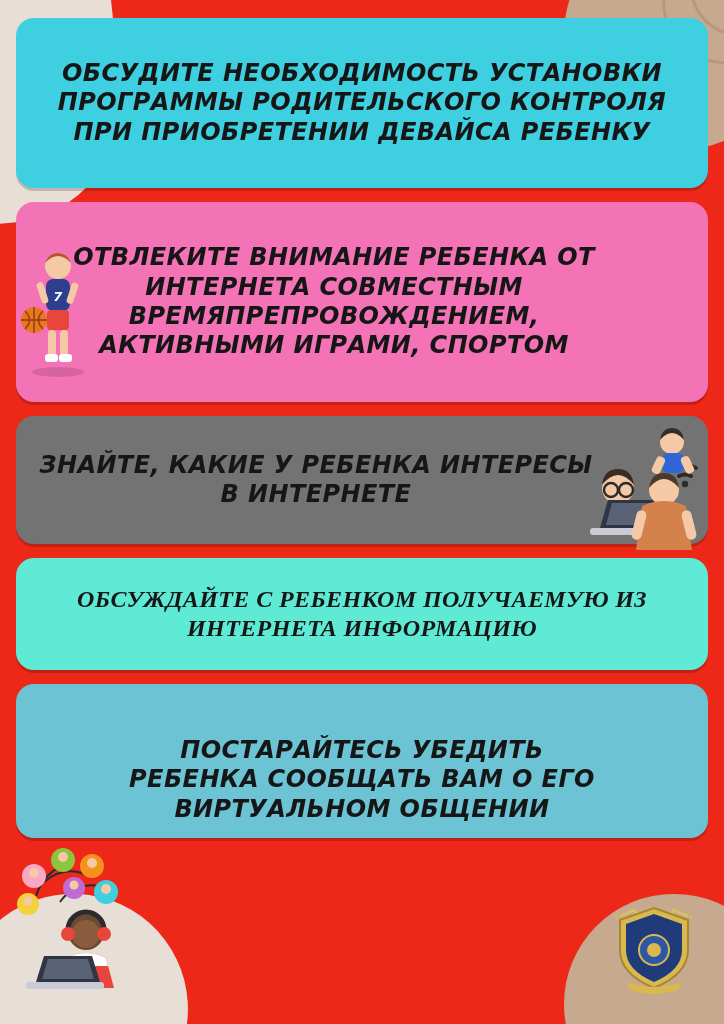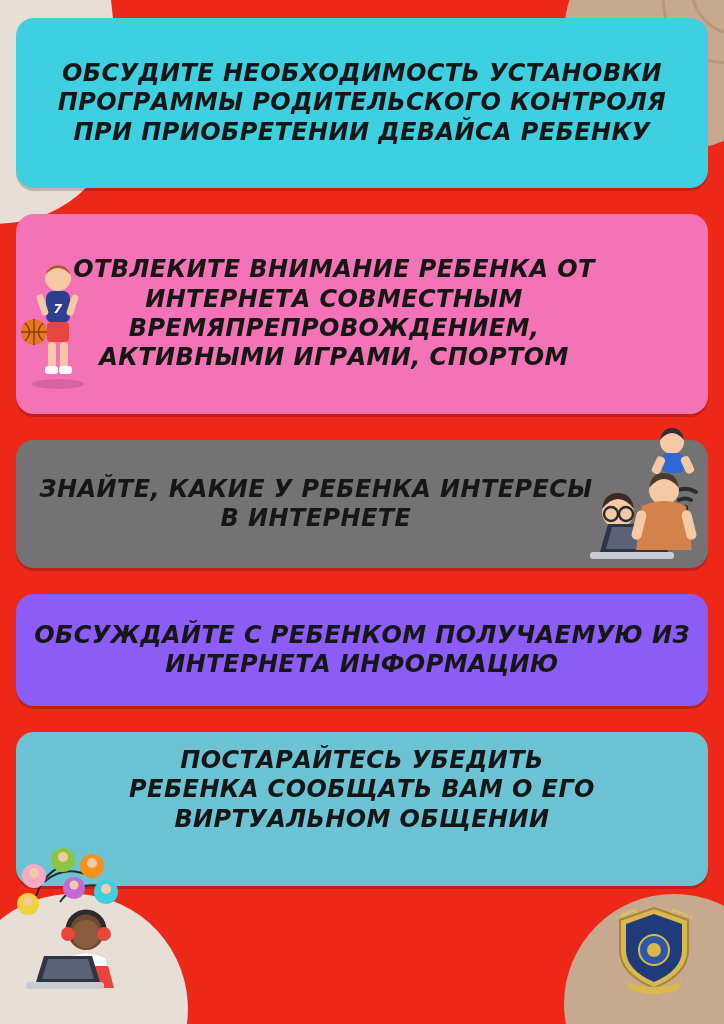--- a/index.html
+++ b/index.html
@@ -99,40 +99,40 @@
     color: #1b1b1b;
     line-height: 1.12;
     text-shadow: 1px 1px 0 rgba(255,255,255,0.15);
   }
   .title-line-2 { margin-top: 8px; }
 
   .tips {
     margin-top: 18px;
     display: flex;
     flex-direction: column;
-    gap: 26px;
+    gap: 14px;
   }
   .tip {
     position: relative;
     border-radius: 18px;
     padding: 14px 18px;
     text-align: center;
     font-weight: bold;
     font-style: italic;
     color: #161616;
     font-size: 24px;
     line-height: 1.22;
     letter-spacing: 0.4px;
     box-shadow: 0 3px 0 rgba(0,0,0,0.18);
   }
   .tip-1 { background: #3ecfe0; min-height: 142px; display:flex; align-items:center; justify-content:center; }
   .tip-2 { background: #f472b6; min-height: 172px; display:flex; align-items:center; justify-content:center; padding-right: 74px;}
   .tip-3 { background: #8cc63f; min-height: 100px; display:flex; align-items:center; justify-content:center; padding-right: 110px;}
   .tip-4 { background: #f5921b; min-height: 84px; display:flex; align-items:center; justify-content:center; }
-  .tip-5 { background: #6cc3d4; min-height: 126px; display:flex; align-items:flex-start; justify-content:center; padding-left: 96px; padding-right: 96px;}
+  .tip-5 { background: #6cc3d4; min-height: 126px; display:flex; align-items:flex-end; justify-content:center; padding-left: 96px; padding-right: 96px;}
 
   .tip-text { display: block; width: 100%; }
 
   
   .ill {
     position: absolute;
     pointer-events: none;
   }
   .ill-basketball { left: 4px; top: 46px; }
   .ill-laptopboy  { right: 6px; bottom: -4px; }
@@ -213,21 +213,21 @@
           <circle cx="49" cy="38" r="7" fill="none" stroke="#2b2b2b" stroke-width="2.4"></circle>
           <circle cx="64" cy="38" r="7" fill="none" stroke="#2b2b2b" stroke-width="2.4"></circle>
           <path d="M56 38 h1" stroke="#2b2b2b" stroke-width="2.4"></path>
           <path d="M44 58 q12 -8 26 0 l6 22 h-38 z" fill="#f7c948"></path>
           <rect x="28" y="76" width="84" height="7" rx="3" fill="#c9ccd4"></rect>
           <path d="M38 76 l8 -28 h52 l8 28 z" fill="#2f3545"></path>
           <path d="M44 73 l6 -22 h44 l6 22 z" fill="#5a6275"></path>
         </svg>
       </div>
 
-      <div class="tip tip-4" style="background: #8b5cf6;">
+      <div class="tip tip-4" style="background: #5eead4; font-family: Liberation Serif, serif;">
         <span class="tip-text">ОБСУЖДАЙТЕ С РЕБЕНКОМ ПОЛУЧАЕМУЮ ИЗ ИНТЕРНЕТА ИНФОРМАЦИЮ</span>
       </div>
 
       <div class="tip tip-5" style="background: rgb(108, 195, 212);">
         <span class="tip-text">ПОСТАРАЙТЕСЬ УБЕДИТЬ РЕБЕНКА СООБЩАТЬ ВАМ О ЕГО ВИРТУАЛЬНОМ ОБЩЕНИИ</span>
       </div>
 
     </div>
   </div>
 

